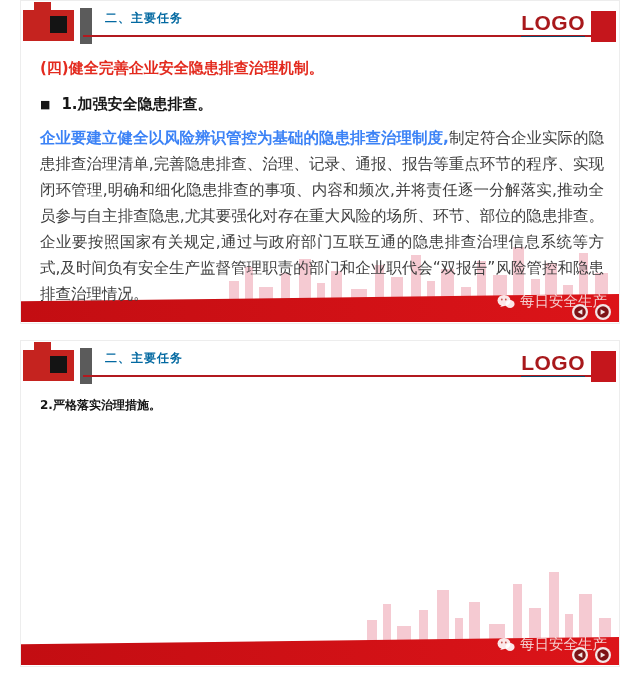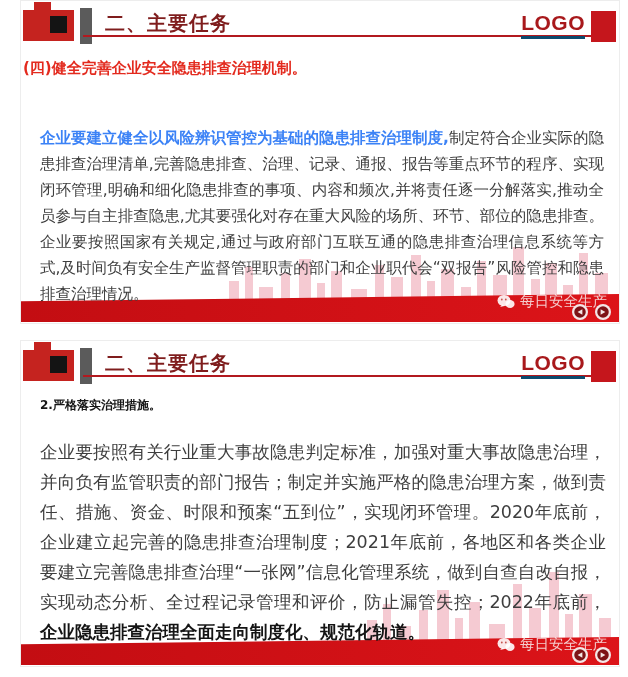--- a/index.html
+++ b/index.html
@@ -15,30 +15,30 @@
   .slide-1 { top:0; height:324px; }
   .slide-2 { top:340px; height:327px; }
 
   
   .hdr { position:absolute; top:0; left:0; right:0; height:48px; }
   .deco-main  { position:absolute; left:2px;  top:9px;  width:51px; height:31px; background:#c5231f; }
   .deco-notch { position:absolute; left:13px; top:1px;  width:17px; height:12px; background:#c5231f; }
   .deco-black { position:absolute; left:29px; top:15px; width:17px; height:17px; background:#141414; }
   .deco-bar   { position:absolute; left:59px; top:7px;  width:12px; height:36px; background:#5b5b5b; }
   .hdr-line   { position:absolute; left:62px; right:27px; top:34px; height:2px; background:#b2191f; }
-  .hdr-title  { position:absolute; left:84px; top:9px; font-size:20px; font-weight:bold; color:#7f1d1d; letter-spacing:1px; white-space:nowrap; }
+  .hdr-title  { position:absolute; left:84px; top:9px; font-size:12px; font-weight:bold; color:#0369a1; letter-spacing:1px; white-space:nowrap; }
   .logo {
     position:absolute; right:34px; top:11px; font-size:21px; font-weight:800;
-    color:#a8191c; line-height:1; padding-bottom:3px; border-bottom:3px solid #0c4a6e;
+    color:#a8191c; line-height:1; padding-bottom:3px; border-bottom:1px solid #0c4a6e;
     font-family:"Liberation Sans", sans-serif; letter-spacing:0.5px;
   }
   .logo-square { position:absolute; right:3px; top:10px; width:25px; height:31px; background:#c5161c; }
 
   
-  .s1-section { position:absolute; left:2px; top:58px; font-size:15px; font-weight:bold; color:#e32a1e; z-index:2; }
+  .s1-section { position:absolute; left:19px; top:58px; font-size:15px; font-weight:bold; color:#e32a1e; z-index:2; }
   .s1-item    { position:absolute; left:19px; top:94px; font-size:15px; font-weight:bold; color:#161616; z-index:2; }
   .s1-item .sq{ font-size:11px; margin-right:11px; vertical-align:1px; }
   .s1-para {
     position:absolute; left:19px; right:15px; top:124px; z-index:2;
     font-size:15.5px; line-height:26px; color:#3e3e3e; text-align:justify;
   }
   .s1-para .lead { font-weight:bold; color:#3b82f6; }
 
   
   .s2-heading { position:absolute; left:19px; top:56px; font-size:12px; font-weight:bold; color:#161616; z-index:2; }
@@ -74,20 +74,23 @@
     <div class="deco-black"></div>
     <div class="deco-bar"></div>
     <div class="hdr-line"></div>
     <div class="hdr-title">二、主要任务</div>
     <div class="logo">LOGO</div>
     <div class="logo-square"></div>
   </div>
 
   <div class="s1-section">(四)健全完善企业安全隐患排查治理机制。</div>
 
+  <div class="s1-item">
+    <span class="sq">■</span><span>1.加强安全隐患排查。</span>
+  </div>
 
   <div class="s1-para">
     <span class="lead">企业要建立健全以风险辨识管控为基础的隐患排查治理制度,</span><span>制定符合企业实际的隐患排查治理清单,完善隐患排查、治理、记录、通报、报告等重点环节的程序、实现闭环管理,明确和细化隐患排查的事项、内容和频次,并将责任逐一分解落实,推动全员参与自主排查隐患,尤其要强化对存在重大风险的场所、环节、部位的隐患排查。企业要按照国家有关规定,通过与政府部门互联互通的隐患排查治理信息系统等方式,及时间负有安全生产监督管理职责的部门和企业职代会“双报告”风险管控和隐患排查治理情况。</span>
   </div>
 
   <svg class="cityscape" width="400" height="70" viewBox="0 0 400 70">
     <g fill="#ee9fae">
       <rect x="10" y="44" width="10" height="26"></rect>
         <rect x="26" y="30" width="8" height="40"></rect>
       <rect x="40" y="50" width="14" height="20"></rect>
@@ -151,23 +154,20 @@
     <div class="deco-black"></div>
     <div class="deco-bar"></div>
     <div class="hdr-line"></div>
     <div class="hdr-title">二、主要任务</div>
     <div class="logo">LOGO</div>
     <div class="logo-square"></div>
   </div>
 
   <div class="s2-heading">2.严格落实治理措施。</div>
 
-  <div class="s2-para">
-    <span>企业要按照有关行业重大事故隐患判定标准，加强对重大事故隐患治理，并向负有监管职责的部门报告；制定并实施严格的隐患治理方案，做到责任、措施、资金、时限和预案“五到位”，实现闭环管理。2020年底前，企业建立起完善的隐患排查治理制度；2021年底前，各地区和各类企业要建立完善隐患排查治理“一张网”信息化管理系统，做到自查自改自报，实现动态分析、全过程记录管理和评价，防止漏管失控；2022年底前，</span><span class="tail">企业隐患排查治理全面走向制度化、规范化轨道。</span>
-  </div>
 
   <svg class="cityscape" width="260" height="90" viewBox="0 0 260 90">
     <g fill="#ee9fae">
       <rect x="8" y="60" width="10" height="30"></rect>
         <rect x="24" y="44" width="8" height="46"></rect>
       <rect x="38" y="66" width="14" height="24"></rect>
         <rect x="60" y="50" width="9" height="40"></rect>
       <rect x="78" y="30" width="12" height="60"></rect>
         <rect x="96" y="58" width="8" height="32"></rect>
       <rect x="110" y="42" width="11" height="48"></rect>

